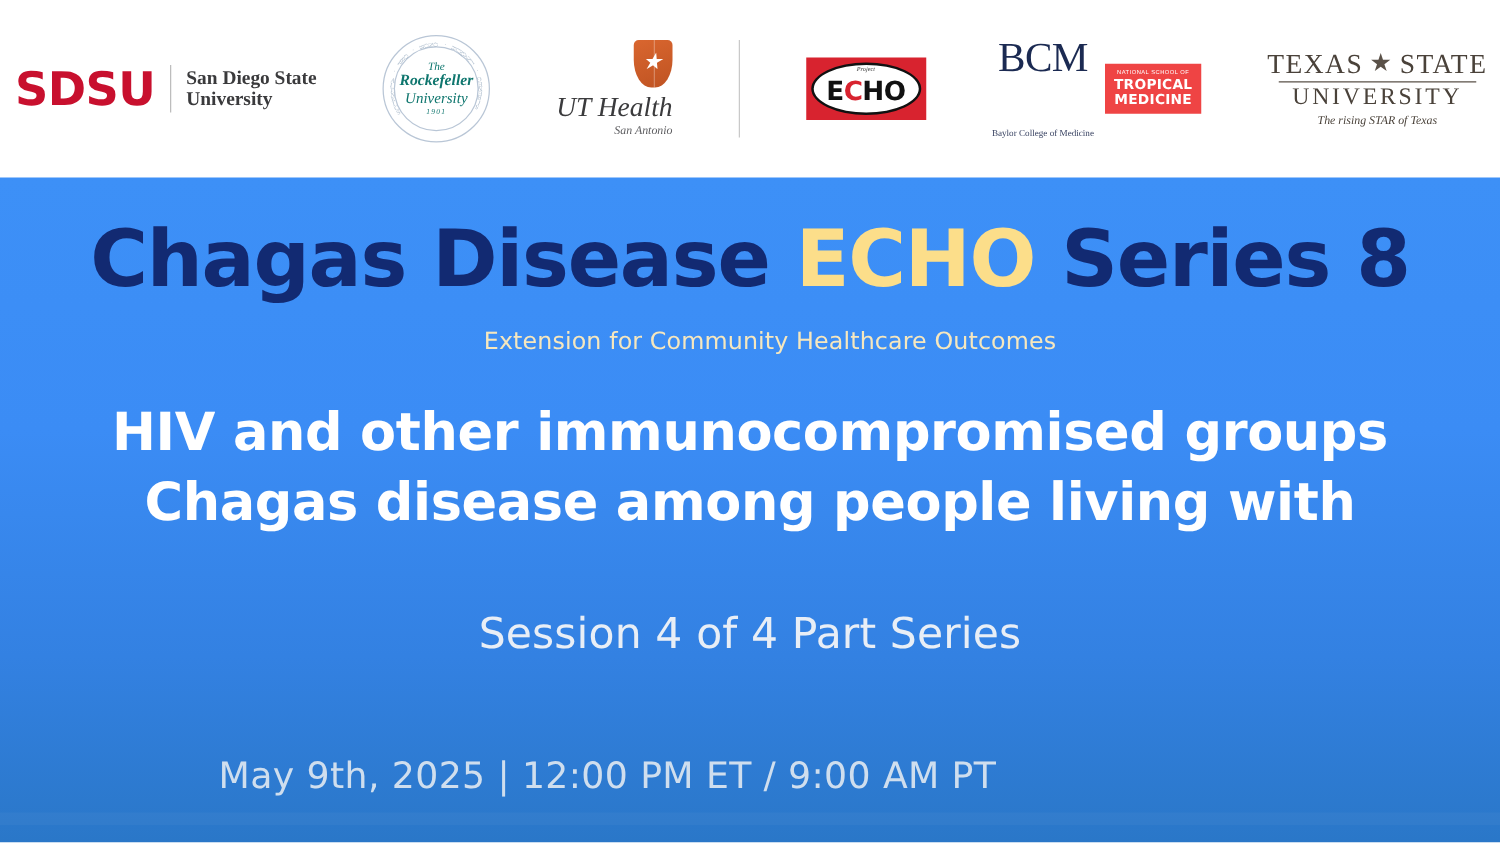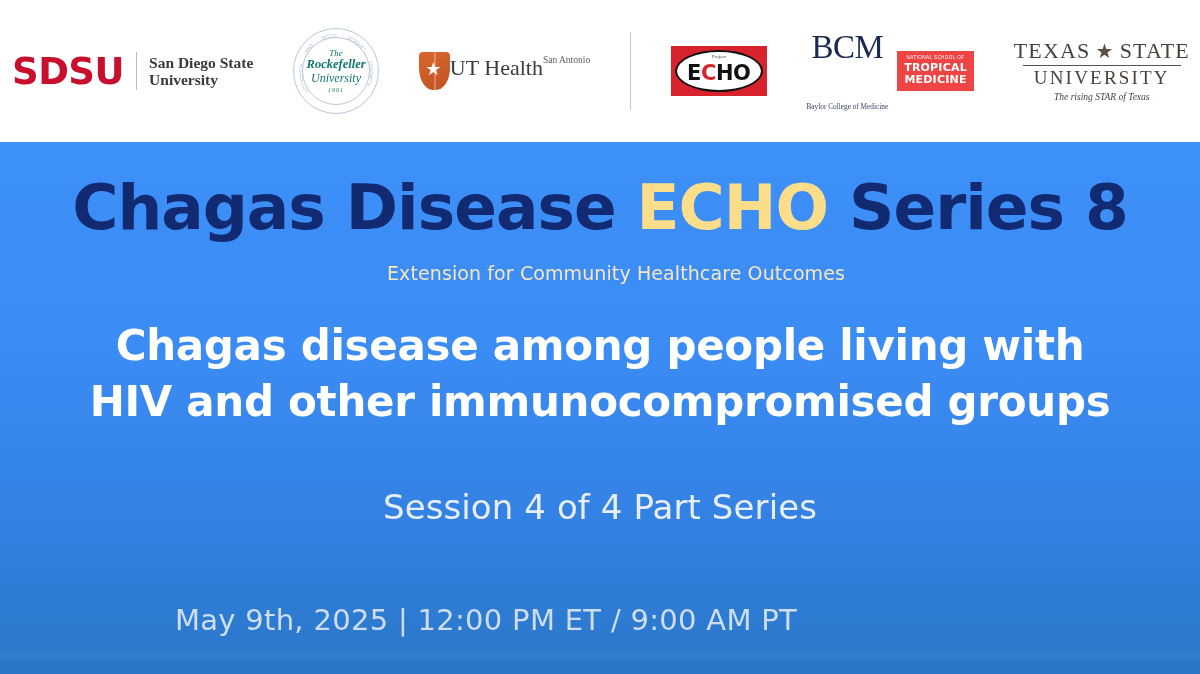--- a/index.html
+++ b/index.html
@@ -154,21 +154,21 @@
   }
   .rock-ring-text span {
     position: absolute;
     left: 50%;
     top: 50%;
     transform-origin: 0 0;
     white-space: nowrap;
   }
 
   
-  .uth { flex-direction: row; align-items: flex-start; }
+  .uth { flex-direction: column; align-items: flex-end; font-style: italic; }
   .uth-shield {
     width: 31px;
     height: 38px;
     background: linear-gradient(160deg, #d9662f 0%, #bf5322 100%);
     border-radius: 4px 4px 14px 14px / 4px 4px 22px 22px;
     display: flex;
     align-items: center;
     justify-content: center;
     position: relative;
   }
@@ -538,22 +538,22 @@
 
   <div class="body-panel">
 
     <div class="headline">
       <span>Chagas Disease </span><span class="echo-hl">ECHO</span><span> Series 8</span>
     </div>
 
     <div class="tagline">Extension for Community Healthcare Outcomes</div>
 
     <div class="session-title">
+      <div>HIV and other immunocompromised groups</div>
       <div>Chagas disease among people living with</div>
-      <div>HIV and other immunocompromised groups</div>
     </div>
 
     <div class="series-line">Session 4 of 4 Part Series</div>
 
     <div class="datetime-line">May 9th, 2025  |  12:00 PM ET / 9:00 AM PT</div>
 
     <div class="band"></div>
   </div>
 
 </div>

